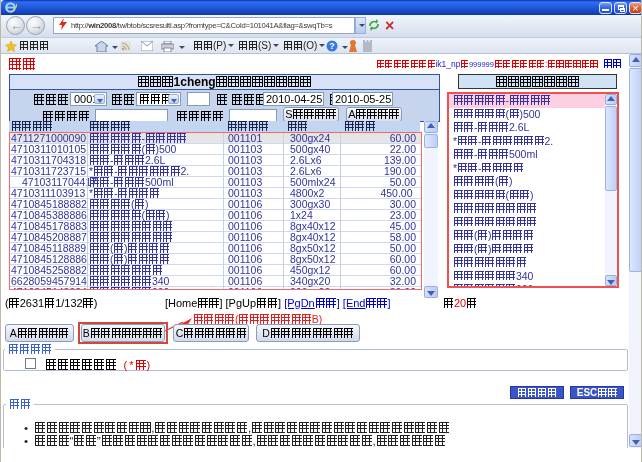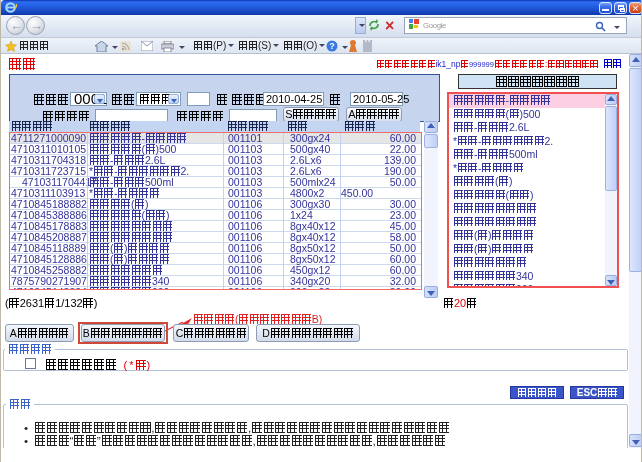--- a/index.html
+++ b/index.html
@@ -85,41 +85,32 @@
         <span style="position:absolute;left:3px;top:2px;width:6px;height:5px;border:1px solid #fff;border-top-width:2px"></span>
         <span style="position:absolute;left:5px;top:5px;width:5px;height:4px;border:1px solid #fff;border-top-width:2px;background:#3a6cf0"></span>
       </div>
   <div class="wbtn cl" style="left:628px;font-size:11px;line-height:11px">×</div>
  </div>
  <div class="arow">
   <div class="navc" style="left:5px"></div>
   <div class="navc" style="left:25px"></div>
   <span style="position:absolute;left:9px;top:3px;color:#8f9aab;font-size:13px;font-weight:bold">←</span>
   <span style="position:absolute;left:29px;top:3px;color:#8f9aab;font-size:13px;font-weight:bold">→</span>
+  <div class="field" style="left:52px;top:2px;width:302px;height:17px;line-height:16px">
+   <svg width="10" height="12" viewBox="0 0 10 12" style="vertical-align:-2px;margin:0 3px 0 4px">
+          <path d="M6 0 L1 7 h3 L3 12 L9 4 H5 Z" fill="#d92b1e"></path>
+        </svg>http://<b>win2008</b>/tw/btob/scsresultl.asp?fromtype=C&amp;CoId=101041A&amp;flag=&amp;swqTb=s</div>
   <div style="position:absolute;left:354px;top:2px;width:11px;height:17px;background:linear-gradient(#dce6f8,#b8cbf0);border:1px solid #98aede"></div>
   <span class="dar" style="position:absolute;left:356px;top:9px"></span>
   <svg style="position:absolute;left:366px;top:3px" width="14" height="14" viewBox="0 0 14 14">
         <path d="M3 8 a4 4 0 0 1 7-3" fill="none" stroke="#3fa33f" stroke-width="1.6"></path>
         <path d="M11 6 a4 4 0 0 1-7 3" fill="none" stroke="#3fa33f" stroke-width="1.6"></path>
         <path d="M10 1 l1 3-3 0z M4 13 l-1-3 3 0z" fill="#3fa33f"></path>
       </svg>
   <div style="position:absolute;left:384px;top:2px;color:#c92a2a;font-size:16px;font-weight:bold">×</div>
-  <div class="field" style="left:403px;top:2px;width:223px;height:17px;line-height:16px">
-    <svg width="12" height="12" style="vertical-align:-2px;margin:0 3px 0 3px" viewBox="0 0 12 12">
-          <rect x="1" y="1" width="4" height="4" fill="#4285f4"></rect>
-          <rect x="6" y="1" width="5" height="5" fill="#ea4335"></rect>
-          <rect x="1" y="6" width="4" height="5" fill="#34a853"></rect>
-          <rect x="6" y="7" width="4" height="3" fill="#fbbc05"></rect>
-        </svg><span style="color:#999">Google</span>
-    <svg style="position:absolute;right:20px;top:3px" width="11" height="11" viewBox="0 0 11 11">
-          <circle cx="4.5" cy="4.5" r="3" fill="none" stroke="#3a62b8" stroke-width="1.4"></circle>
-          <path d="M7 7 L10 10" stroke="#3a62b8" stroke-width="1.6"></path>
-        </svg>
-    <span class="dar" style="position:absolute;right:6px;top:8px"></span>
-  </div>
  </div>
  <div class="crow">
   <svg style="position:absolute;left:4px;top:3px" width="12" height="11" viewBox="0 0 12 11">
         <path d="M6 0 L7.6 3.6 11.5 4 8.6 6.6 9.5 10.5 6 8.4 2.5 10.5 3.4 6.6 .5 4 4.4 3.6 Z" fill="#f3c01c" stroke="#c89a10" stroke-width=".5"></path>
       </svg>
       <span class="ci" style="left:18px"><b class="j"></b><b class="j"></b><b class="j"></b></span>
   <svg style="position:absolute;left:94px;top:3px" width="13" height="11" viewBox="0 0 13 11">
         <path d="M6.5 0 L13 5 H11 V11 H2 V5 H0 Z" fill="#c8d4e8" stroke="#55688a" stroke-width=".8"></path>
       </svg>
       <span class="dar" style="position:absolute;left:109px;top:8px"></span>
@@ -152,30 +143,31 @@
   <svg style="position:absolute;left:361px;top:2px" width="11" height="12" viewBox="0 0 11 12">
         <rect x="1" y="4" width="9" height="8" fill="#b2bac8"></rect>
         <path d="M1 4 V0 h2 v2 h1.5 V0 h2 v2 H8 V0 h2 v4Z" fill="#b2bac8"></path>
       </svg>
  </div>
  <div class="page">
   <div class="np"><b class="j"></b><b class="j"></b></div>
   <div class="msg"><span class="red"><b class="j"></b><b class="j"></b><b class="j"></b><b class="j"></b><b class="j"></b><b class="j"></b><b class="j"></b></span><span class="blu">ik1_np</span><span class="red"><b class="j"></b></span><span class="blu" style="font-size:7.5px">999999</span><span class="red"><b class="j"></b><b class="j"></b><b class="j"></b><b class="j"></b><b class="j"></b><b class="j"></b>:<b class="j"></b><b class="j"></b><b class="j"></b><b class="j"></b><b class="j"></b><b class="j"></b></span>&nbsp;&nbsp;<a class="lk" style="font-size:9.5px"><b class="j"></b><b class="j"></b></a></div>
 
   <div class="fbox">
+   <div class="fhead"><b class="j"></b><b class="j"></b><b class="j"></b>1cheng<b class="j"></b><b class="j"></b><b class="j"></b><b class="j"></b><b class="j"></b><b class="j"></b><b class="j"></b><b class="j"></b></div>
    <div class="flbl" style="left:23px;top:18px"><b class="j"></b><b class="j"></b><b class="j"></b></div>
-   <div class="inp sel" style="left:60px;top:17px;width:37px;height:14px;font-size:15px;padding-left:3px">0001<span class="sa"></span></div>
+   <div class="inp sel" style="left:60px;top:17px;width:37px;height:14px;font-size:11px;padding-left:3px">0001<span class="sa"></span></div>
    <div class="flbl" style="left:101px;top:18px"><b class="j"></b><b class="j"></b></div>
    <div class="inp sel" style="left:126px;top:17px;width:45px;height:14px"><b class="j"></b><b class="j"></b><b class="j"></b><span class="sa"></span></div>
    <div class="inp" style="left:177px;top:17px;width:23px;height:14px"></div>
    <div class="flbl" style="left:206px;top:18px"><b class="j"></b></div>
    <div class="flbl" style="left:221px;top:18px"><b class="j"></b><b class="j"></b><b class="j"></b></div>
    <div class="inp" style="left:253px;top:17px;width:61px;height:14px">2010-04-25</div>
    <div class="flbl" style="left:319px;top:18px"><b class="j"></b></div>
-   <div class="inp" style="left:340px;top:17px;width:53px;height:14px">2010-05-25</div>
+   <div class="inp" style="left:322px;top:17px;width:61px;height:14px">2010-05-25</div>
    <div class="flbl" style="left:32px;top:35px"><b class="j"></b><b class="j"></b><b class="j"></b><b class="j"></b></div>
    <div class="inp" style="left:85px;top:34px;width:73px;height:14px"></div>
    <div class="flbl" style="left:166px;top:35px"><b class="j"></b><b class="j"></b><b class="j"></b><b class="j"></b></div>
    <div class="inp" style="left:219px;top:34px;width:48px;height:14px"></div>
    <div class="fbtn" style="left:273px;top:32px;width:56px">S<b class="j"></b><b class="j"></b><b class="j"></b><b class="j"></b></div>
    <div class="fbtn" style="left:336px;top:32px;width:56px">A<b class="j"></b><b class="j"></b><b class="j"></b><b class="j"></b></div>
   </div>
 
   <div class="thead">
    <span class="tc" style="left:2px"><b class="j"></b><b class="j"></b><b class="j"></b><b class="j"></b></span>
@@ -218,21 +210,21 @@
           <span class="tc" style="left:79px;width:133px"><b class="j"></b><b class="j"></b>-<b class="j"></b><b class="j"></b><b class="j"></b>500ml</span>
           <span class="tc" style="left:218px">001103</span>
           <span class="tc" style="left:280px">500mlx24</span>
           <span class="tc" style="left:331px;width:75px;text-align:right">50.00</span>
         </div>
         <div class="trow" style="top:55px">
           <span class="tc" style="left:1px">4710311103913</span>
           <span class="tc" style="left:79px;width:133px">*<b class="j"></b><b class="j"></b>-<b class="j"></b><b class="j"></b><b class="j"></b><b class="j"></b></span>
           <span class="tc" style="left:218px">001103</span>
           <span class="tc" style="left:280px">4800x2</span>
-          <span class="tc" style="left:331px;width:75px;text-align:left">450.00</span>
+          <span class="tc" style="left:349px;width:75px;text-align:center">450.00</span>
         </div>
         <div class="trow" style="top:66px">
           <span class="tc" style="left:1px">4710845188882</span>
           <span class="tc" style="left:79px;width:133px"><b class="j"></b><b class="j"></b><b class="j"></b><b class="j"></b>(<b class="j"></b>)</span>
           <span class="tc" style="left:218px">001106</span>
           <span class="tc" style="left:280px">300gx30</span>
           <span class="tc" style="left:331px;width:75px;text-align:right">30.00</span>
         </div>
         <div class="trow" style="top:77px">
           <span class="tc" style="left:1px">4710845388886</span>
@@ -270,21 +262,21 @@
           <span class="tc" style="left:331px;width:75px;text-align:right">60.00</span>
         </div>
         <div class="trow" style="top:132px">
           <span class="tc" style="left:1px">4710845258882</span>
           <span class="tc" style="left:79px;width:133px"><b class="j"></b><b class="j"></b><b class="j"></b><b class="j"></b><b class="j"></b><b class="j"></b><b class="j"></b></span>
           <span class="tc" style="left:218px">001106</span>
           <span class="tc" style="left:280px">450gx12</span>
           <span class="tc" style="left:331px;width:75px;text-align:right">60.00</span>
         </div>
         <div class="trow" style="top:143px">
-          <span class="tc" style="left:1px">7875790271907</span>
+          <span class="tc" style="left:1px">6628059457914</span>
           <span class="tc" style="left:79px;width:133px"><b class="j"></b><b class="j"></b><b class="j"></b><b class="j"></b><b class="j"></b><b class="j"></b>340</span>
           <span class="tc" style="left:218px">001106</span>
           <span class="tc" style="left:280px">340gx20</span>
           <span class="tc" style="left:331px;width:75px;text-align:right">32.00</span>
         </div>
         <div class="trow" style="top:154px">
           <span class="tc" style="left:1px">4710845148884</span>
           <span class="tc" style="left:79px;width:133px"><b class="j"></b><b class="j"></b><b class="j"></b><b class="j"></b><b class="j"></b><b class="j"></b>900</span>
           <span class="tc" style="left:218px">001106</span>
           <span class="tc" style="left:280px">900gx20</span>
@@ -319,20 +311,21 @@
         <div class="ritem" style="top:175.5px"><b class="j"></b><b class="j"></b><b class="j"></b><b class="j"></b><b class="j"></b><b class="j"></b>340</div>
         <div class="ritem" style="top:189.0px"><b class="j"></b><b class="j"></b><b class="j"></b><b class="j"></b><b class="j"></b><b class="j"></b>900</div>
         <div class="sbv" style="right:0;top:0;width:12px;height:192px">
           <div class="sbtn up" style="top:0;height:11px"></div>
           <div class="sthumb" style="top:12px;height:85px"></div>
           <div class="sbtn dn" style="bottom:0;height:11px"></div>
         </div>
       </div>
 
   <div class="pgl" style="left:4px;top:243px;font-size:11px">(<b class="j"></b>2631<b class="j"></b>1/132<b class="j"></b>)</div>
+  <div class="pgl" style="left:164px;top:243px;font-size:11px">[Home<b class="j"></b><b class="j"></b>] [PgUp<b class="j"></b><b class="j"></b>] <a class="lk">[PgDn<b class="j"></b><b class="j"></b>]</a> <a class="lk">[End<b class="j"></b><b class="j"></b>]</a></div>
   <div class="pgl" style="left:442px;top:243px;font-size:11px"><b class="j"></b><span class="red">20</span><b class="j"></b></div>
 
   <svg style="position:absolute;left:158px;top:260px" width="36" height="18" viewBox="0 0 36 18">
         <path d="M6 17 L24 8" stroke="#e03030" stroke-width="1.2" fill="none"></path>
         <path d="M22 10 L33 4 L28 12 Z" fill="#e03030"></path>
       </svg>
       <div class="pgl" style="left:192px;top:259px;font-size:10.5px;color:#e02020"><b class="j"></b><b class="j"></b><b class="j"></b><b class="j"></b>(<b class="j"></b><b class="j"></b><b class="j"></b><b class="j"></b><b class="j"></b><b class="j"></b><b class="j"></b>B)</div>
 
   <div class="abtn" style="left:4px;width:69px">A<b class="j"></b><b class="j"></b><b class="j"></b><b class="j"></b><b class="j"></b></div>
   <div style="position:absolute;left:77px;top:268px;width:90px;height:22px;border:2px solid #d04838"></div>

